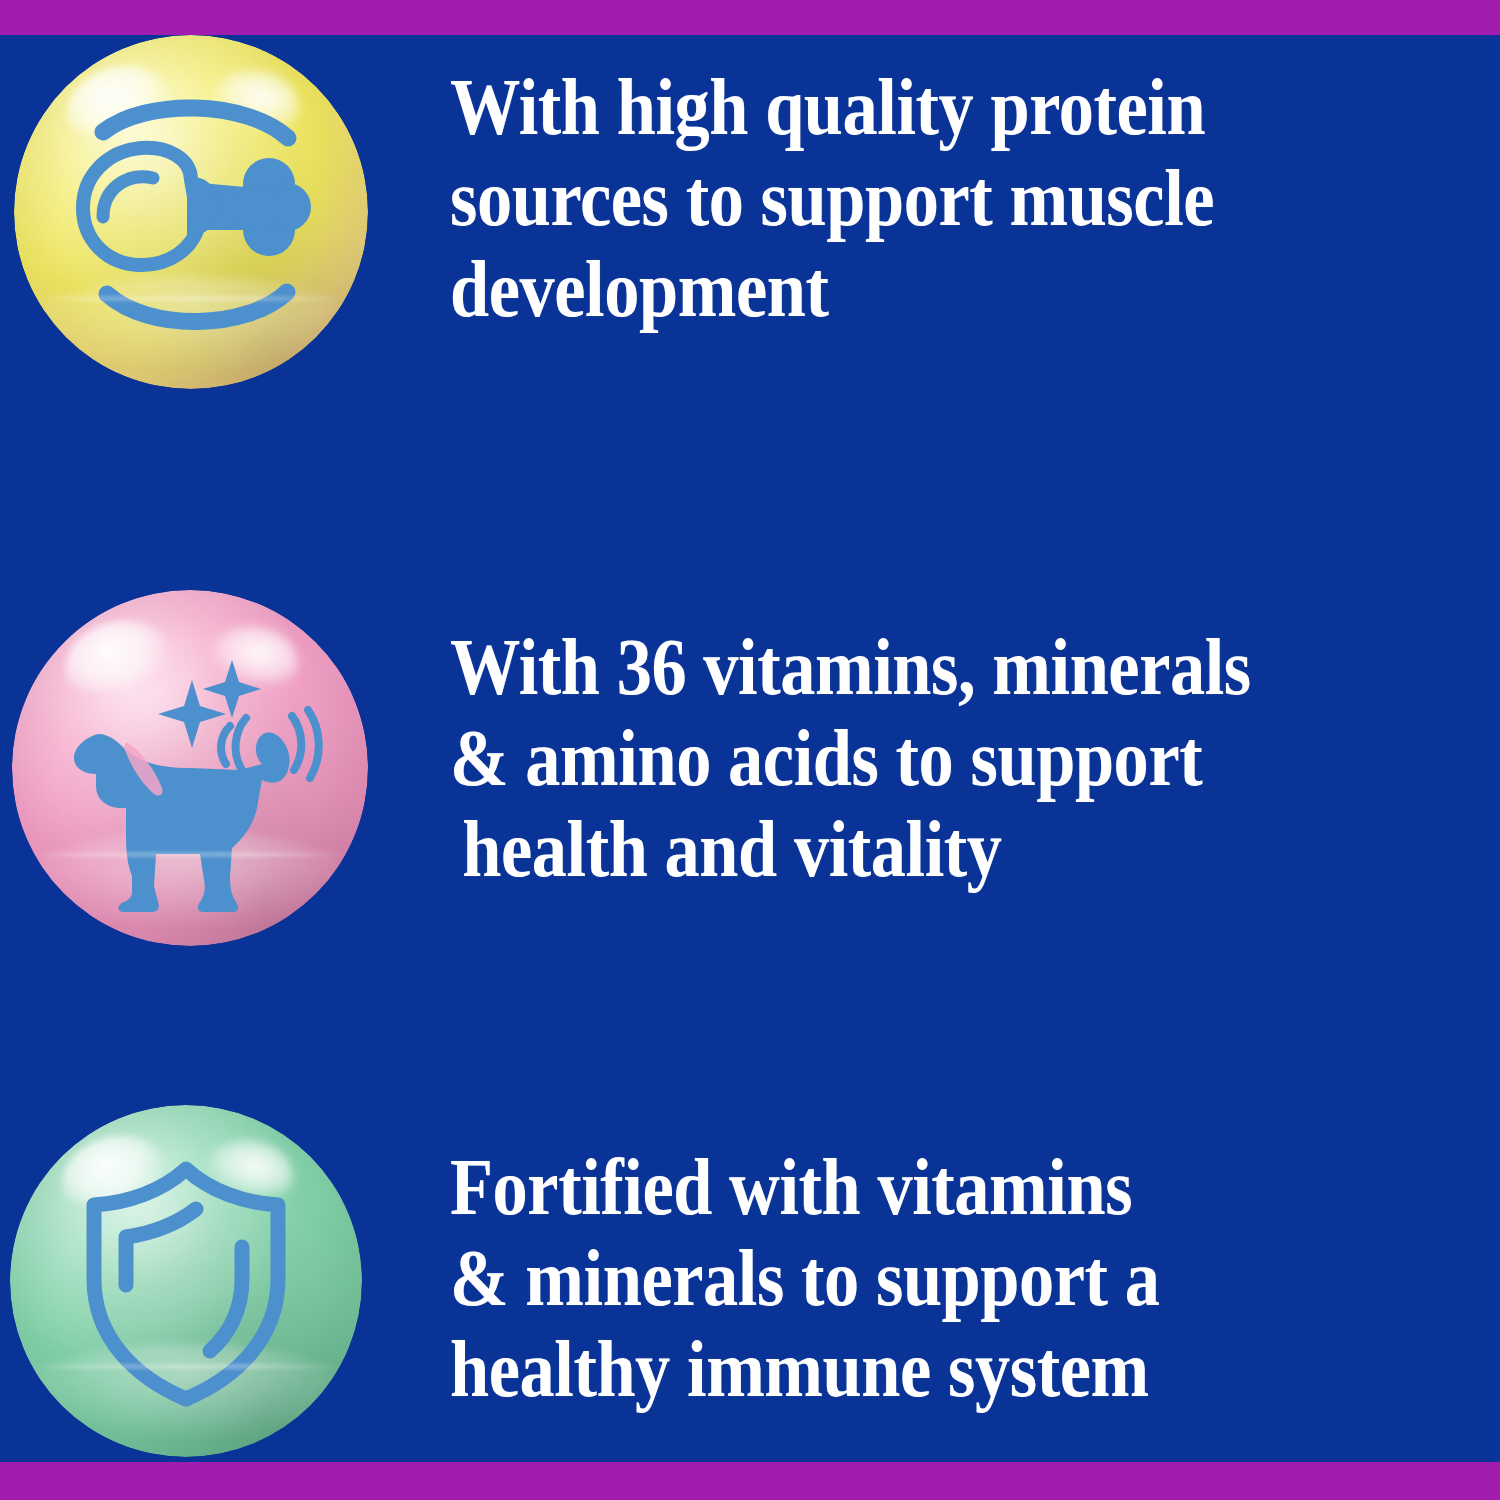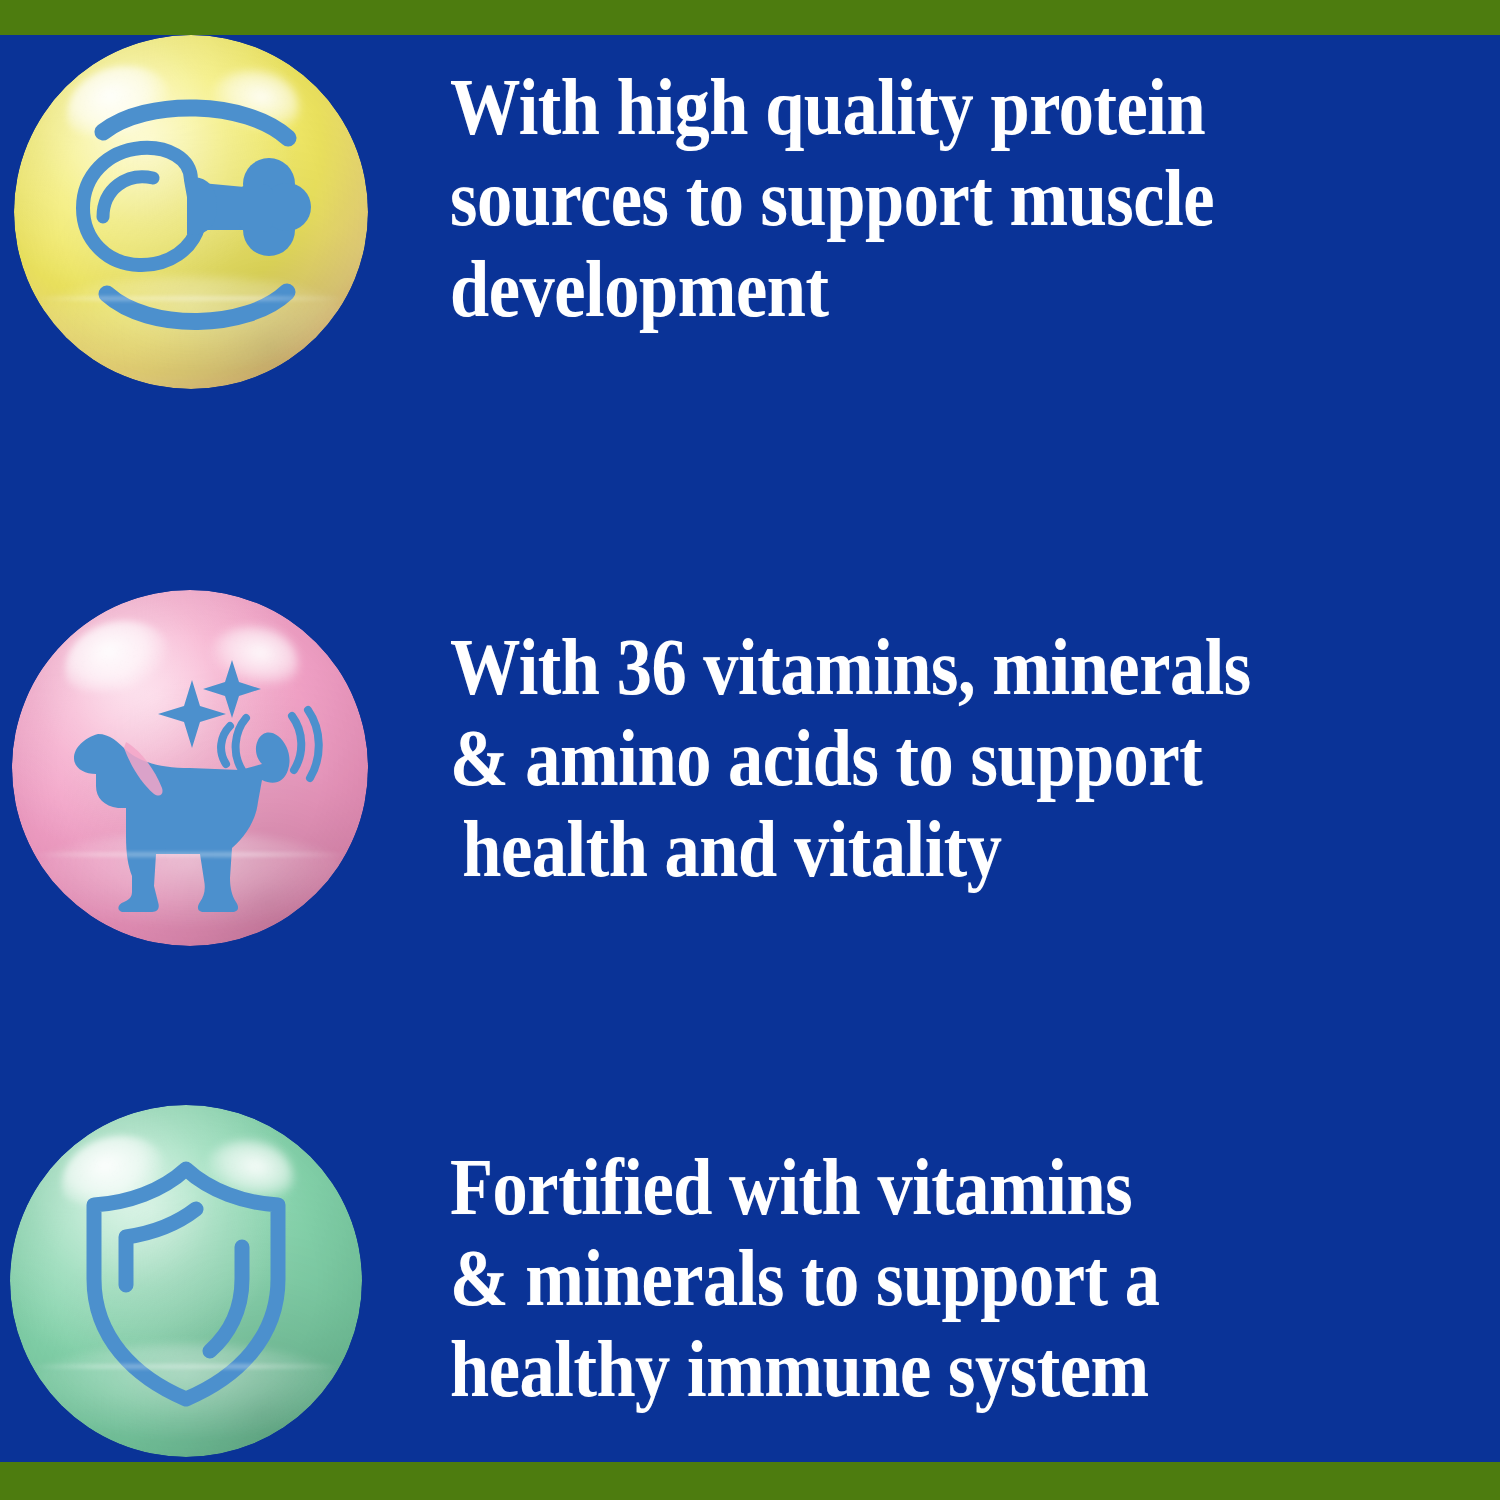--- a/index.html
+++ b/index.html
@@ -1,21 +1,21 @@
 <!DOCTYPE html>
 <html><head>
 <meta charset="utf-8">
 <style>
   html,body{margin:0;padding:0;}
   body{
     width:1500px;height:1500px;overflow:hidden;
     background:#ffffff;
     font-family:"Liberation Serif", serif;
   }
-  #stage{position:relative;width:1500px;height:1500px;background:#4d7c0f;}
+  #stage{position:relative;width:1500px;height:1500px;background:#a21caf;}
 
   .bg-panel{
     position:absolute;left:0;right:0;
     background:#0A3397;
   }
 
   .feature-row{position:absolute;left:0;width:1500px;}
 
   
   .sphere{

